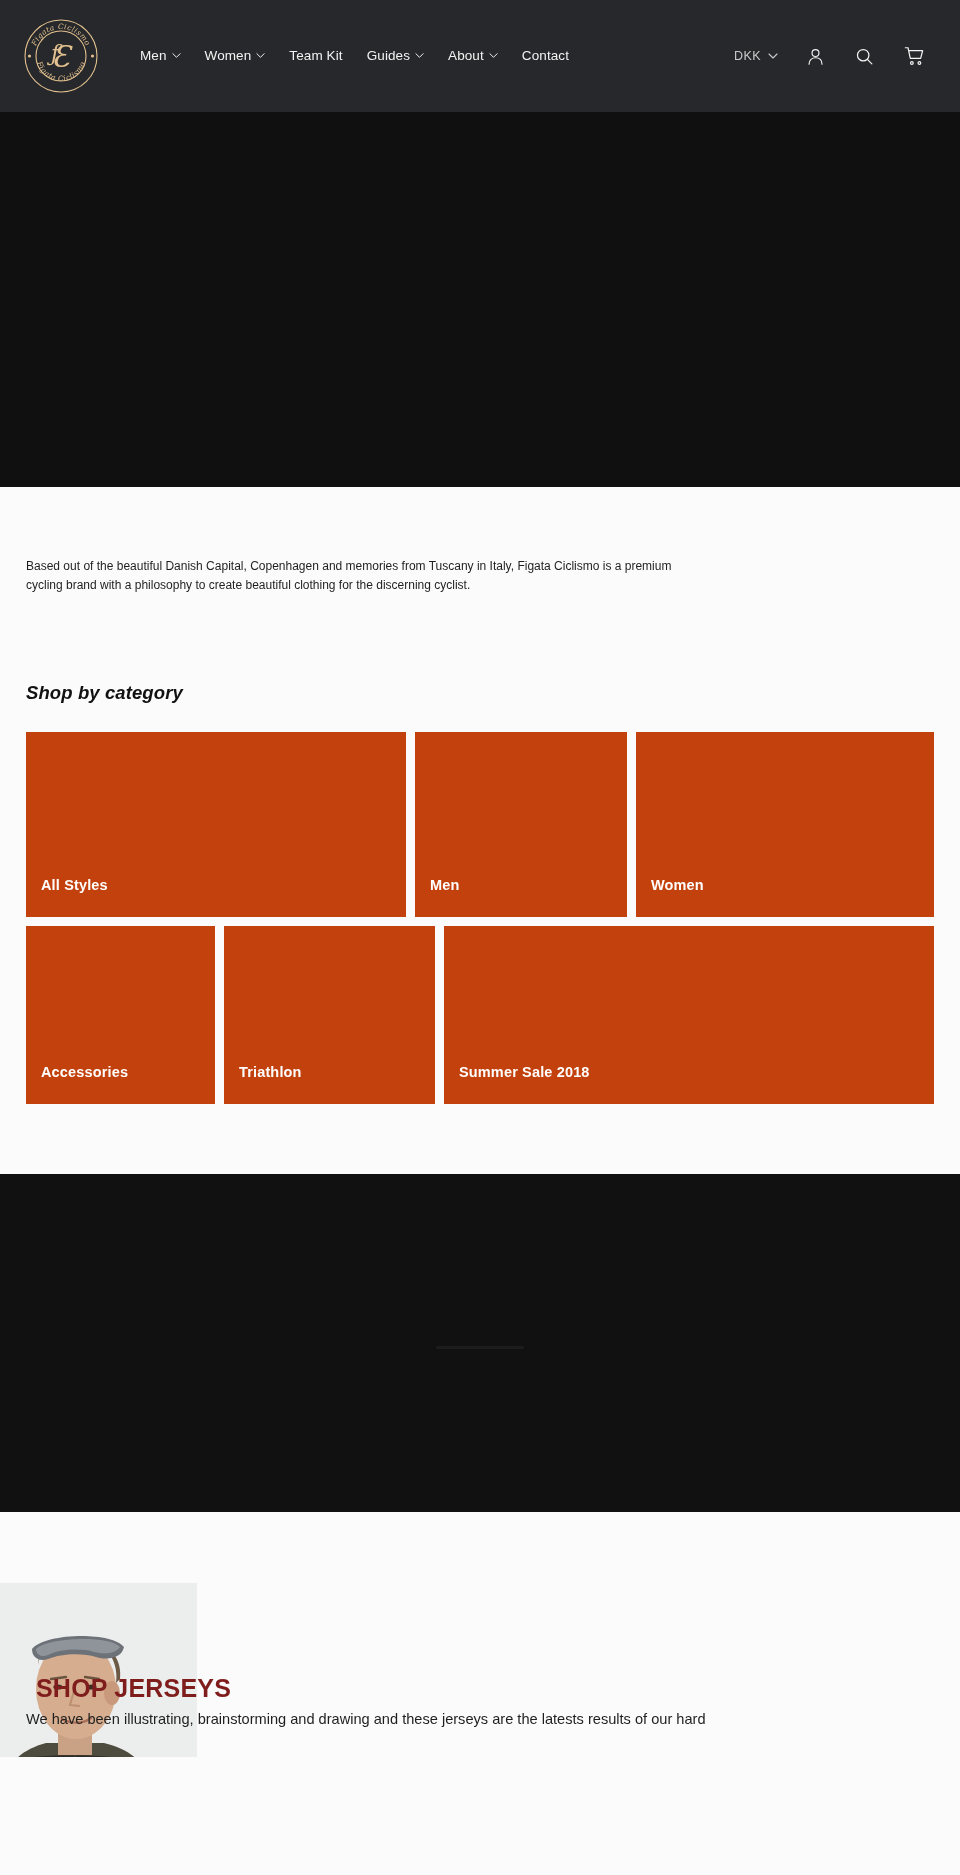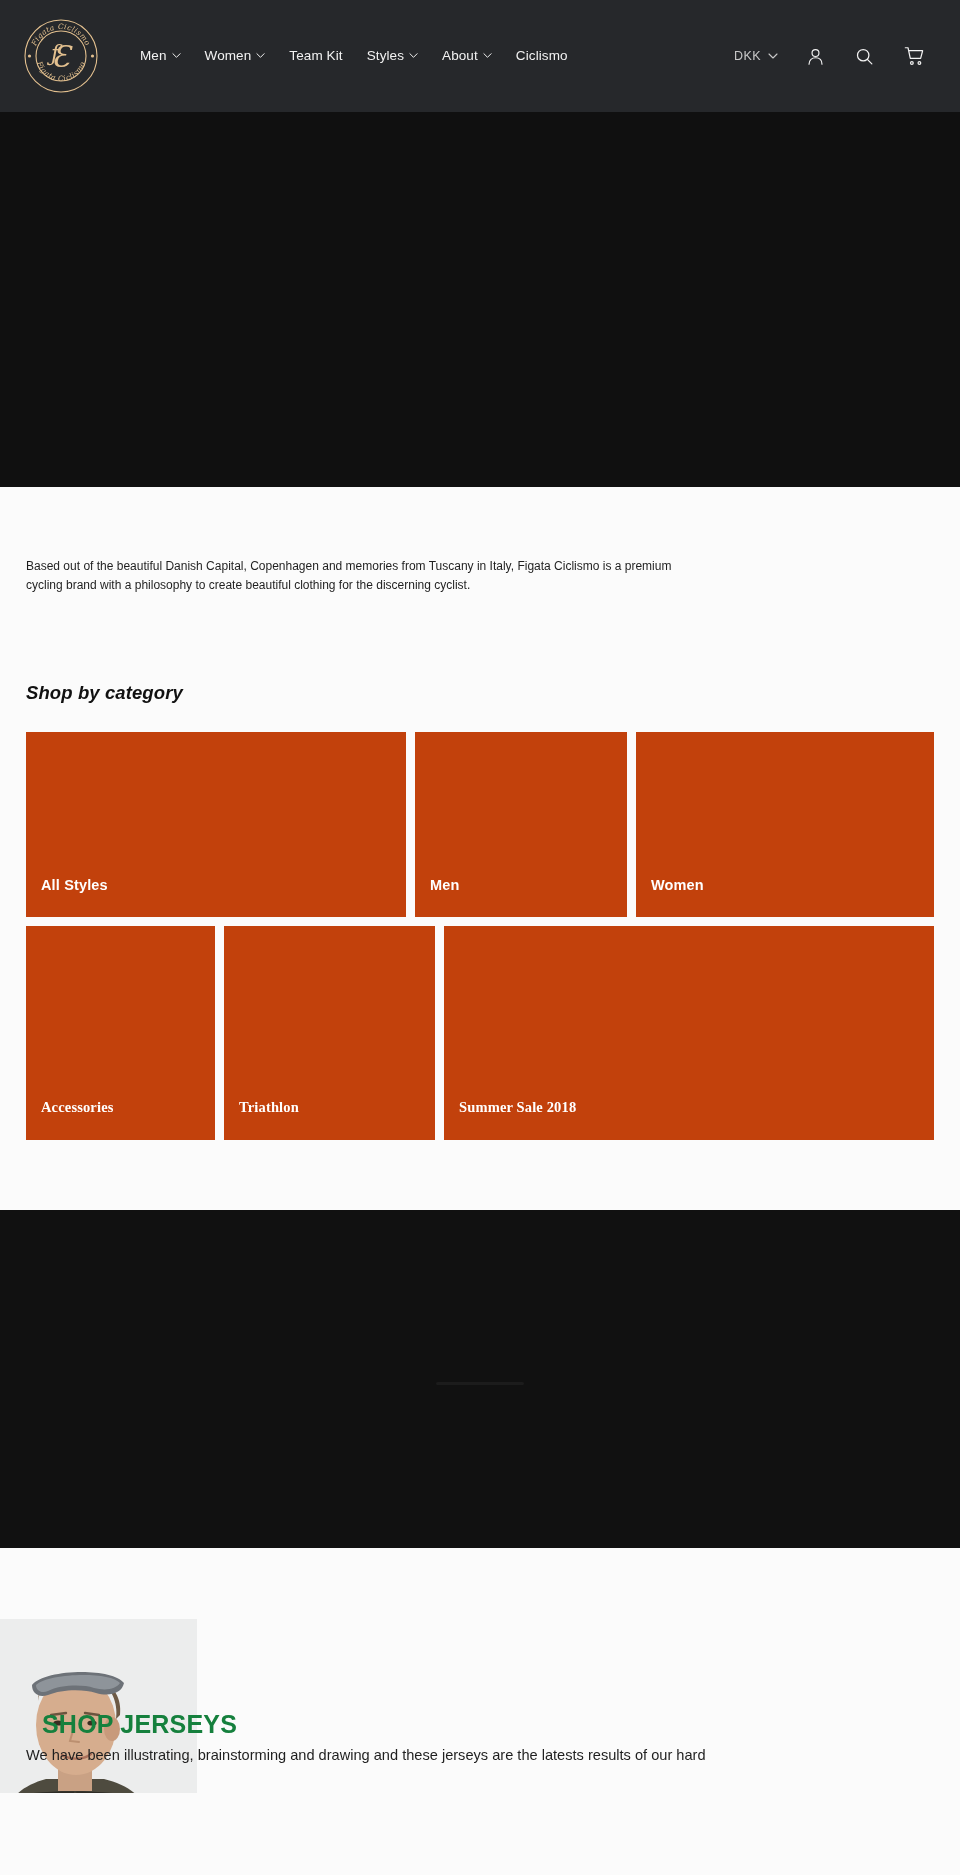--- a/index.html
+++ b/index.html
@@ -140,21 +140,21 @@
     left: 15px;
     bottom: 24px;
     color: #ffffff;
     font-size: 14.5px;
     font-weight: bold;
     letter-spacing: 0.15px;
     white-space: nowrap;
   }
 
   .r1 { height: 185px; }
-  .r2 { height: 214px; font-family: Liberation Serif, serif; }
+  .r2 { height: 178px; }
 
   .t-all     { flex: 0 0 380px; }
   .t-men     { flex: 0 0 212px; }
   .t-women   { flex: 1 1 auto; }
   .t-acc     { flex: 0 0 189px; }
   .t-tri     { flex: 0 0 211px; }
   .t-sale    { flex: 1 1 auto; }
 
   
   .dark-band {
@@ -187,25 +187,25 @@
     top: 71px;
     width: 197px;
     height: 174px;
     overflow: hidden;
     background: #e8e9e9;
   }
   .feature-photo svg { display:block; width: 197px; height: 240px; }
   .feature-title {
     position: absolute;
     top: 162px;
-    left: 42px;
+    left: 36px;
     font-size: 25px;
     font-weight: bold;
     letter-spacing: 0.2px;
-    color: #15803d;
+    color: #7f1d1d;
     white-space: nowrap;
   }
   .feature-body {
     position: absolute;
     top: 196px;
     left: 26px;
     width: 880px;
     font-size: 14.6px;
     line-height: 1.6;
     color: #1f1f1f;
@@ -257,39 +257,39 @@
             <path d="M1 3 L5 7 L9 3" fill="none" stroke="#f2f2f2" stroke-width="1.1" stroke-linecap="round" stroke-linejoin="round"></path>
           </svg>
       </span>
     </div>
 
     <div class="nav-item">
       <span class="label">Team Kit</span>
     </div>
 
     <div class="nav-item">
-      <span class="label">Styles</span>
+      <span class="label">Guides</span>
       <span class="chev">
         <svg width="9" height="9" viewBox="0 0 10 10">
             <path d="M1 3 L5 7 L9 3" fill="none" stroke="#f2f2f2" stroke-width="1.1" stroke-linecap="round" stroke-linejoin="round"></path>
           </svg>
       </span>
     </div>
 
     <div class="nav-item">
       <span class="label">About</span>
       <span class="chev">
         <svg width="9" height="9" viewBox="0 0 10 10">
             <path d="M1 3 L5 7 L9 3" fill="none" stroke="#f2f2f2" stroke-width="1.1" stroke-linecap="round" stroke-linejoin="round"></path>
           </svg>
       </span>
     </div>
 
     <div class="nav-item">
-      <span class="label">Ciclismo</span>
+      <span class="label">Contact</span>
     </div>
 
   </nav>
 
   <div class="header-right">
 
     <div class="currency-select">
       <span>DKK</span>
       <span class="chev">
         <svg width="10" height="10" viewBox="0 0 10 10">

